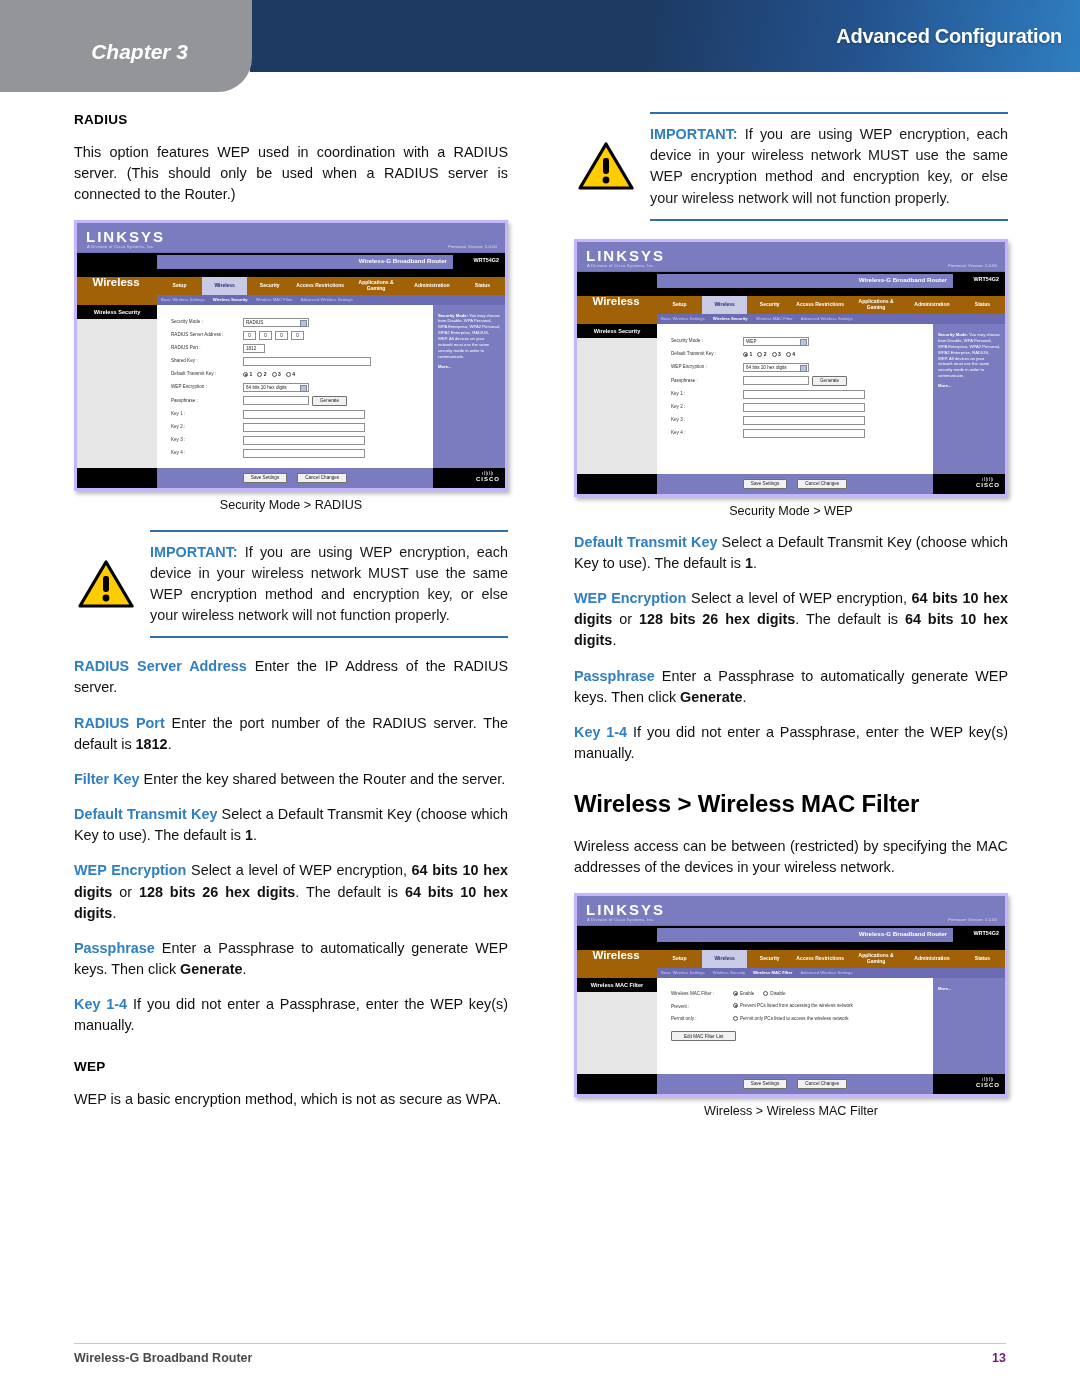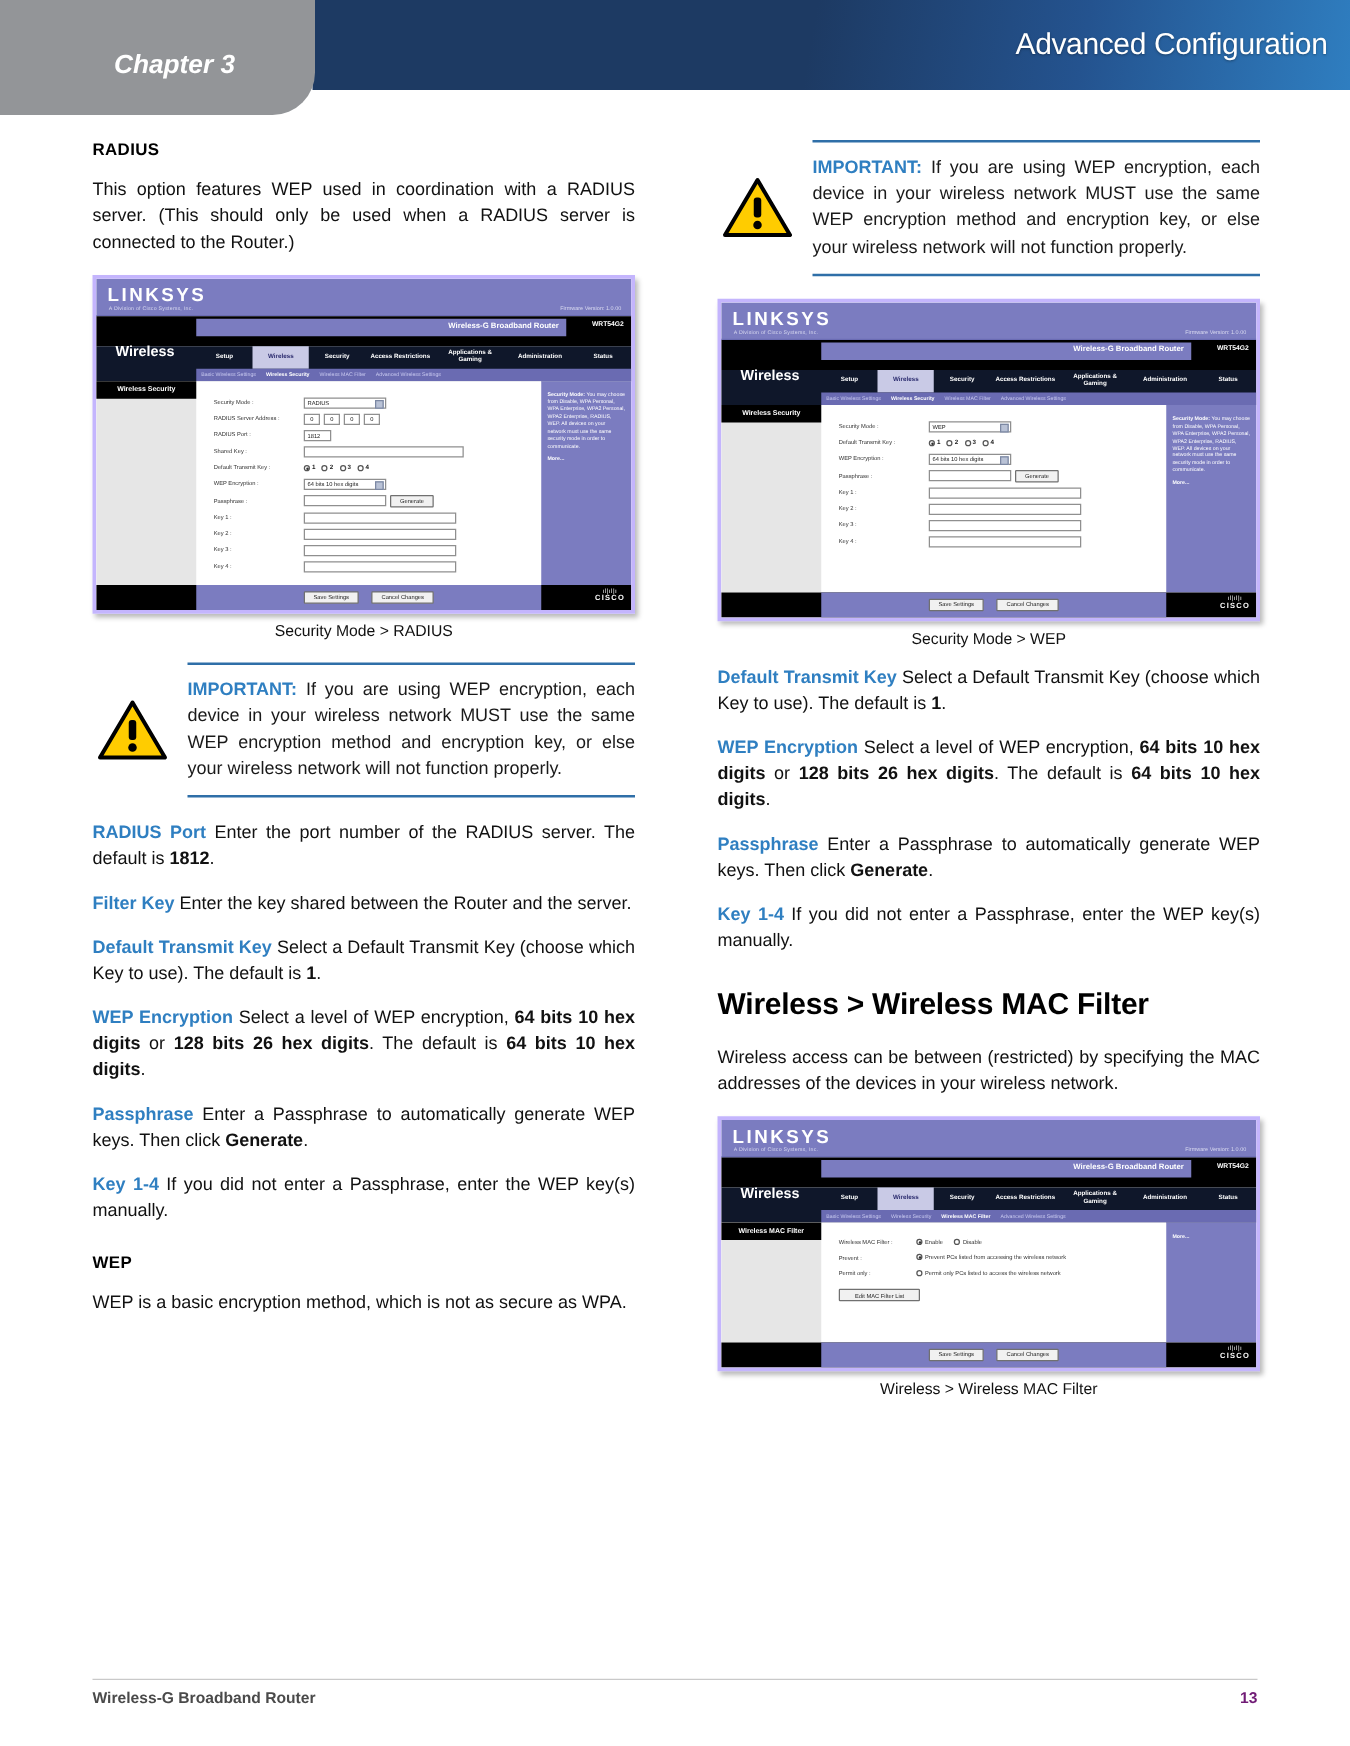--- a/index.html
+++ b/index.html
@@ -13,21 +13,21 @@
   .page { position: relative; width: 1080px; height: 1397px; }
 
   
   .header { position: relative; height: 92px; width: 100%; }
   .header-band {
     position: absolute; left: 250px; top: 0; right: 0; height: 72px;
     background: linear-gradient(100deg, #1d3a63 0%, #1d3a63 48%, #24538f 74%, #2f7ec0 100%);
   }
   .header-title {
     position: absolute; right: 18px; top: 50%; transform: translateY(-50%);
-    color: #ffffff; font-size: 24px; font-weight: normal;
+    color: #ffffff; font-size: 20px; font-weight: bold;
     letter-spacing: -0.3px;
     font-family: "Liberation Sans Narrow", "Liberation Sans", sans-serif;
     text-shadow: 0 1px 2px rgba(0,0,0,0.35);
   }
   .chapter-tab {
     position: absolute; left: 0; top: 0; width: 252px; height: 92px;
     background: #939598;
     border-bottom-right-radius: 34px;
     font-style: italic;
   }
@@ -122,21 +122,21 @@
   }
   .ui-titlebar .prodname {
     position: absolute; right: 58px; top: 4px;
     color: #ffffff; font-size: 6.2px; font-weight: bold;
   }
   .ui-titlebar .model {
     position: absolute; right: 6px; top: 4px;
     color: #ffffff; font-size: 5.4px; font-weight: bold;
   }
   .ui-navrow {
-    position: relative; height: 28px; background: #0f172a;
+    position: relative; height: 28px; background: #a16207;
   }
   .ui-navrow .section {
     position: absolute; left: 0; top: -16px; width: 78px; height: 42px;
     color: #ffffff; font-size: 11.5px; font-weight: bold;
     display: flex; align-items: center; justify-content: center;
     font-family: "Liberation Sans Narrow", "Liberation Sans", sans-serif;
   }
   .tabs {
     position: absolute; left: 80px; right: 0; top: 0; height: 18px;
     display: flex;
@@ -439,20 +439,23 @@
           <path d="M28 3 L54 47 L2 47 Z" fill="#ffcc00" stroke="#000000" stroke-width="3.2" stroke-linejoin="round"></path>
           <rect x="25" y="17" width="6" height="16" rx="2.4" fill="#000000"></rect>
           <circle cx="28" cy="39" r="3.4" fill="#000000"></circle>
         </svg>
         <div class="body">
           <span class="label">IMPORTANT:</span><span> If you are using WEP encryption, each device in your wireless network MUST use the same WEP encryption method and encryption key, or else your wireless network will not function properly.</span>
         </div>
         <div class="rule bot"></div>
       </div>
 
+      <p class="body">
+        <span class="term">RADIUS Server Address</span><span> Enter the IP Address of the RADIUS server.</span>
+      </p>
 
       <p class="body">
         <span class="term">RADIUS Port</span><span>  Enter the port number of the RADIUS server. The default is </span><span class="bold">1812</span><span>.</span>
       </p>
 
       <p class="body">
         <span class="term">Filter Key</span><span> Enter the key shared between the Router and the server.</span>
       </p>
 
       <p class="body">

